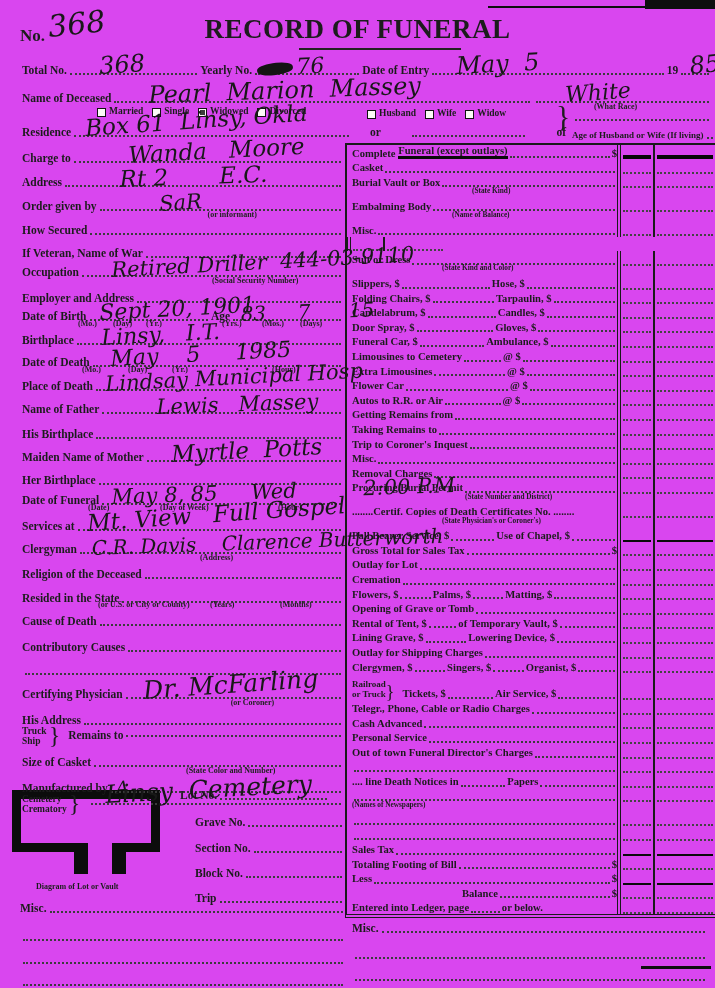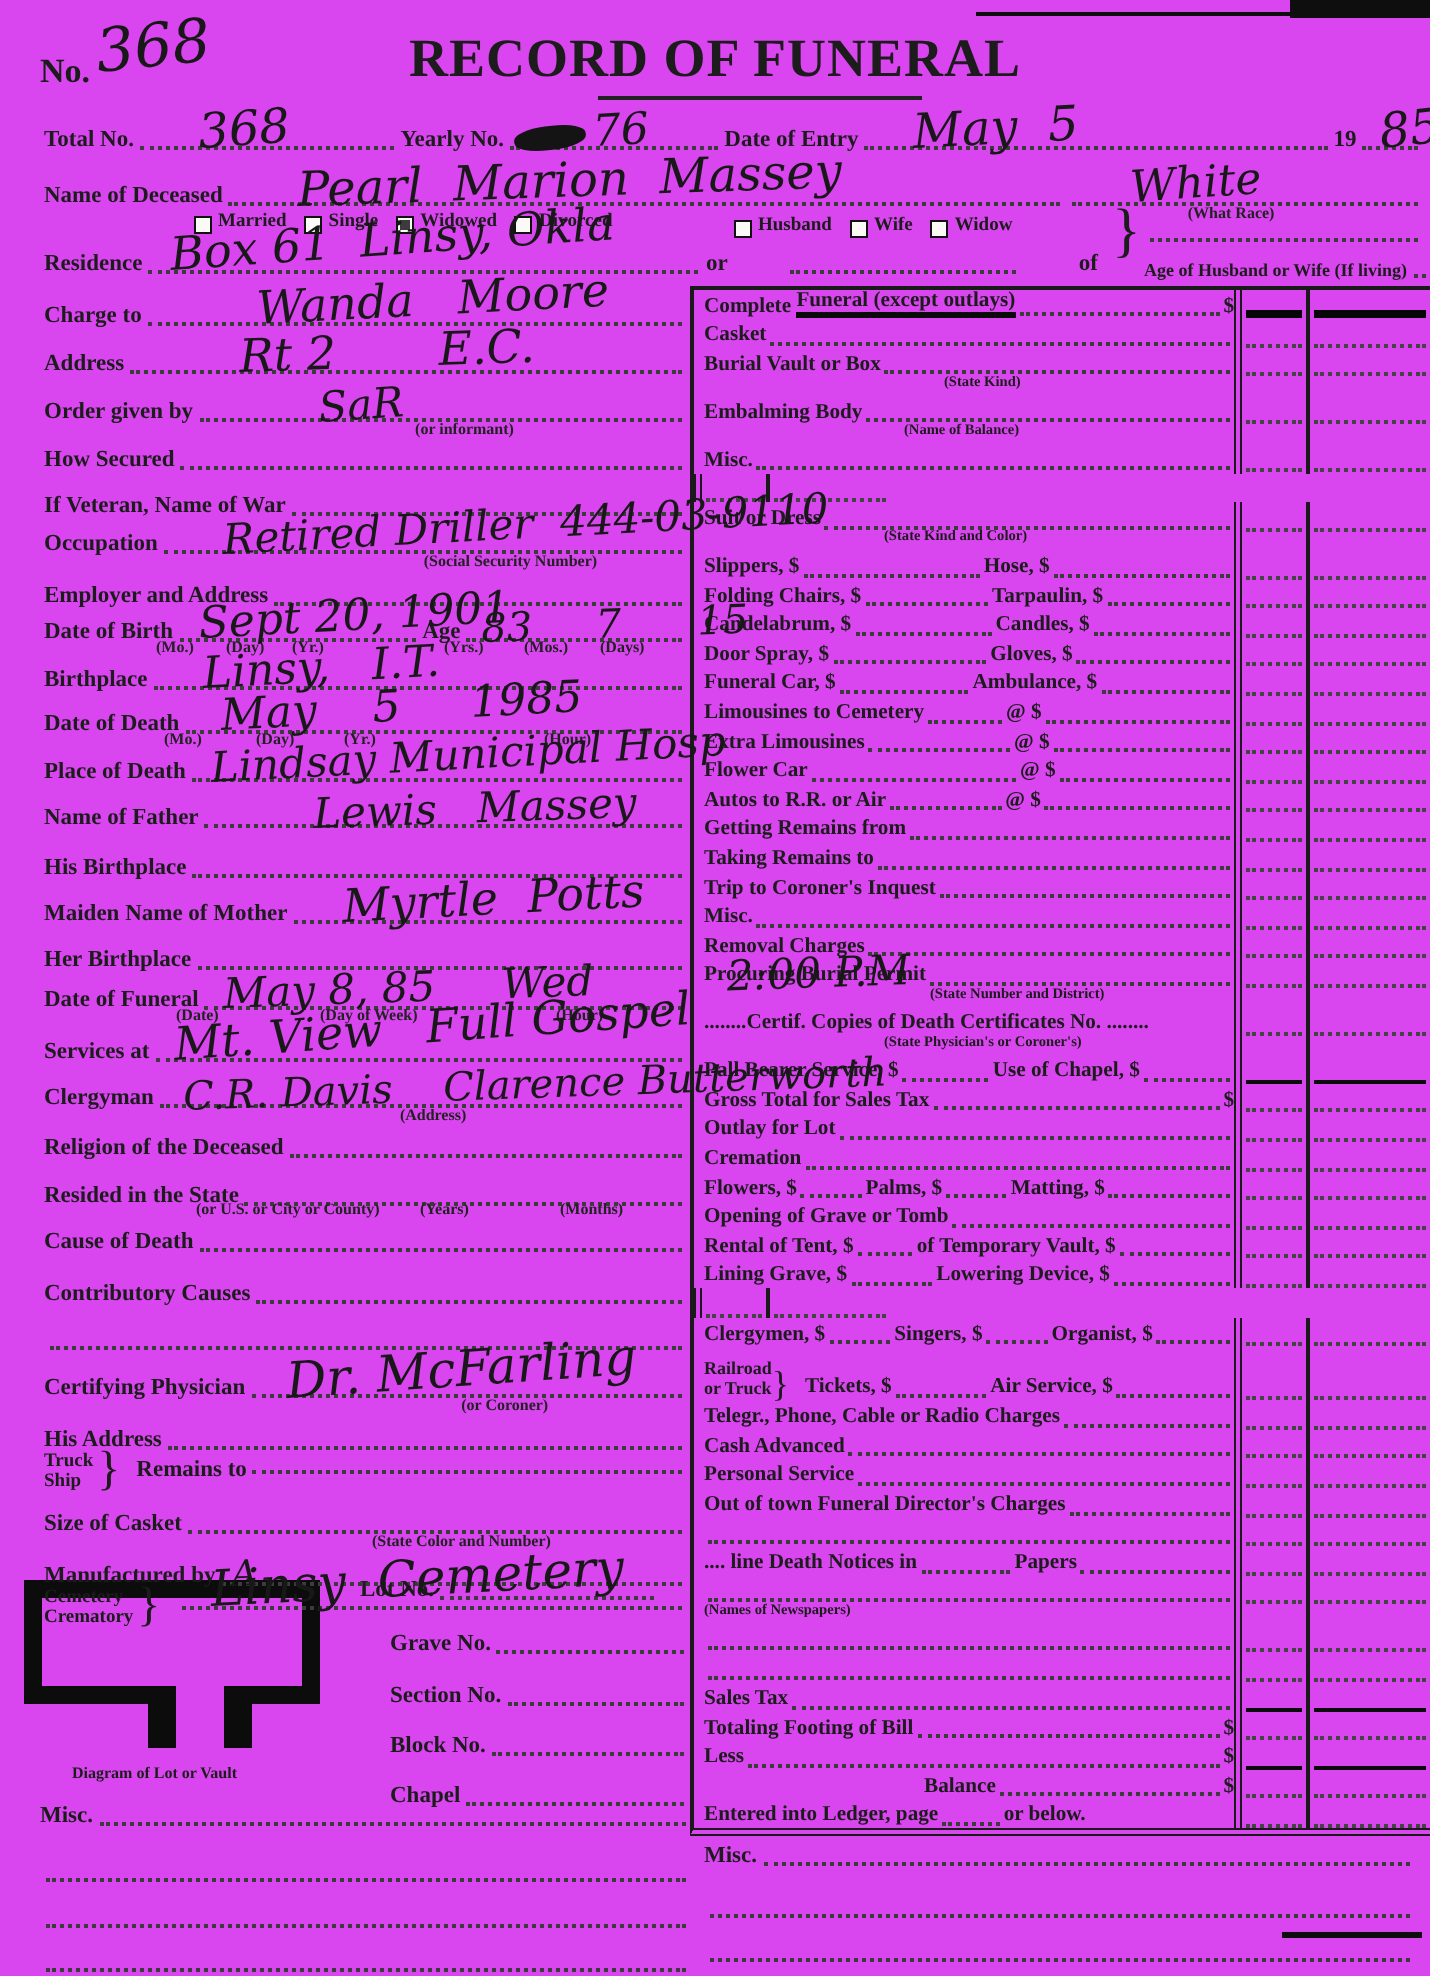--- a/index.html
+++ b/index.html
@@ -536,20 +536,26 @@
           </div>
         </div>
         <div class="acell a1">
           <div class="adot"></div>
         </div>
         <div class="acell a2">
           <div class="adot"></div>
         </div>
       </div>
       <div class="trow">
+        <div class="lcell">
+          <div class="linner">
+            <span class="pl">Outlay for Shipping Charges</span>
+            <span class="dots" style="flex-grow: 1;"></span>
+          </div>
+        </div>
         <div class="acell a1">
           <div class="adot"></div>
         </div>
         <div class="acell a2">
           <div class="adot"></div>
         </div>
       </div>
       <div class="trow">
         <div class="lcell">
           <div class="linner">
@@ -840,21 +846,21 @@
       <span class="cblabel">Husband</span>
       <span class="cb"></span>
       <span class="cblabel">Wife</span>
       <span class="cb"></span>
       <span class="cblabel">Widow</span>
     </div>
     <span class="braceglyph" style="position: absolute; left: 556px; top: 104px; font-size: 30px;">}</span>
     <div class="fline" style="top: 106px; left: 572px; width: 140px;">
       <span class="dots" style="flex-grow: 1;"></span>
     </div>
-    <div class="fline" style="top: 122px; left: 353px; width: 196px; gap: 28px;">
+    <div class="fline" style="top: 122px; left: 370px; width: 196px; gap: 28px;">
       <span class="pl">or</span>
       <span class="dots" style="flex-grow: 1;"></span>
       <span class="pl">of</span>
     </div>
     <div class="fline" style="top: 124px; left: 572px; width: 140px; font-size: 9px;">
       <span class="pl">Age of Husband or Wife (If living)</span>
       <span class="dots" style="flex-grow: 0.4;"></span>
     </div>
     <div class="fline" style="top: 148px; left: 22px; width: 322px;">
       <span class="pl">Charge to</span>
@@ -1044,21 +1050,21 @@
     </div>
     <div class="fline" style="top: 838px; left: 195px; width: 150px;">
       <span class="pl">Section No.</span>
       <span class="dots" style="flex-grow: 1;"></span>
     </div>
     <div class="fline" style="top: 863px; left: 195px; width: 150px;">
       <span class="pl">Block No.</span>
       <span class="dots" style="flex-grow: 1;"></span>
     </div>
     <div class="fline" style="top: 888px; left: 195px; width: 150px;">
-      <span class="pl">Chapel</span>
+      <span class="pl">Trip</span>
       <span class="dots" style="flex-grow: 1;"></span>
     </div>
     <div class="fline" style="top: 898px; left: 20px; width: 326px;">
       <span class="pl">Misc.</span>
       <span class="dots" style="flex-grow: 1;"></span>
     </div>
     <div class="fline" style="top: 926px; left: 20px; width: 326px;">
       <span class="dots" style="flex-grow: 1;"></span>
     </div>
     <div class="fline" style="top: 949px; left: 20px; width: 326px;">

